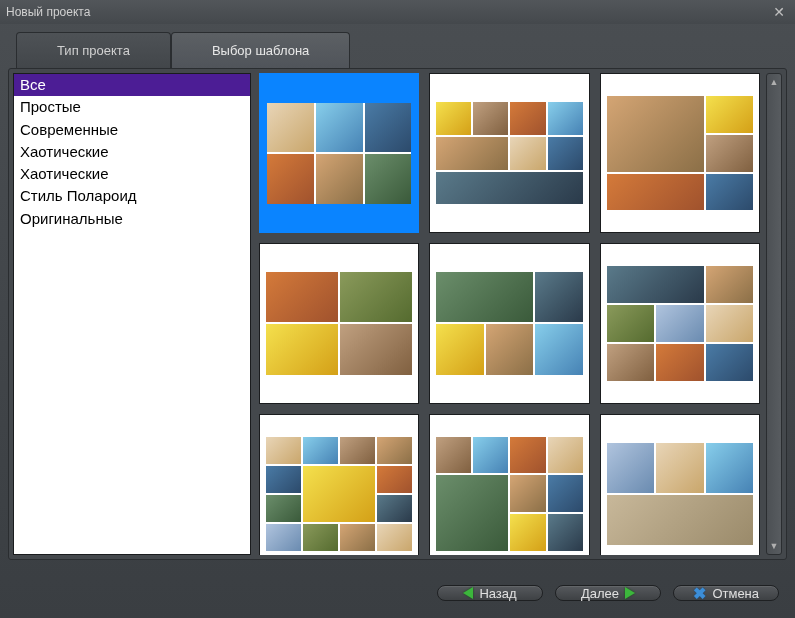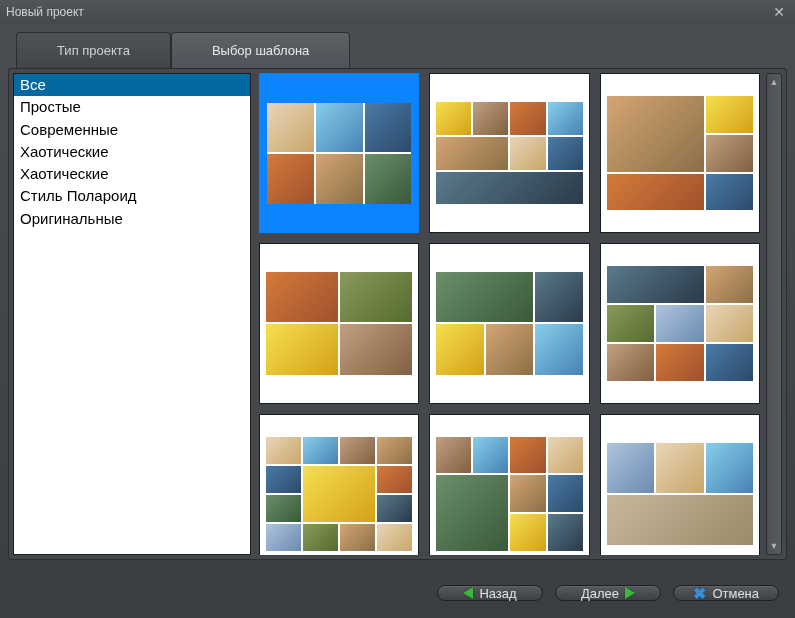--- a/index.html
+++ b/index.html
@@ -76,21 +76,21 @@
   overflow-y: auto;
   font-size: 15px;
   color: #000;
 }
 .categories .item {
   padding: 1px 6px;
   cursor: pointer;
   line-height: 1.35;
 }
 .categories .item.selected {
-  background: #0369a1;
+  background: #4c1d95;
   color: #fff;
 }
 .gallery-wrap {
   flex: 1;
   display: flex;
   min-height: 0;
 }
 .gallery {
   flex: 1;
   display: grid;
@@ -195,21 +195,21 @@
 }
 .arrow-left{width:0;height:0;border-top:6px solid transparent;border-bottom:6px solid transparent;border-right:10px solid #3cb63c;filter:drop-shadow(0 0 1px #164a16);}
 .arrow-right{width:0;height:0;border-top:6px solid transparent;border-bottom:6px solid transparent;border-left:10px solid #3cb63c;filter:drop-shadow(0 0 1px #164a16);}
 .x-icon{color:#3c8ed8;font-weight:bold;font-size:16px;text-shadow:0 0 2px #1a4a7a;}
 </style>
 </head>
 <body>
 
 <div class="window">
   <div class="titlebar">
-    <span>Новый проект</span>
+    <span>Новый проекта</span>
     <span class="close">✕</span>
   </div>
 
   <div class="tabs">
     <div class="tab">
       <span>Тип проекта</span>
     </div>
     <div class="tab active">
       <span>Выбор шаблона</span>
     </div>

